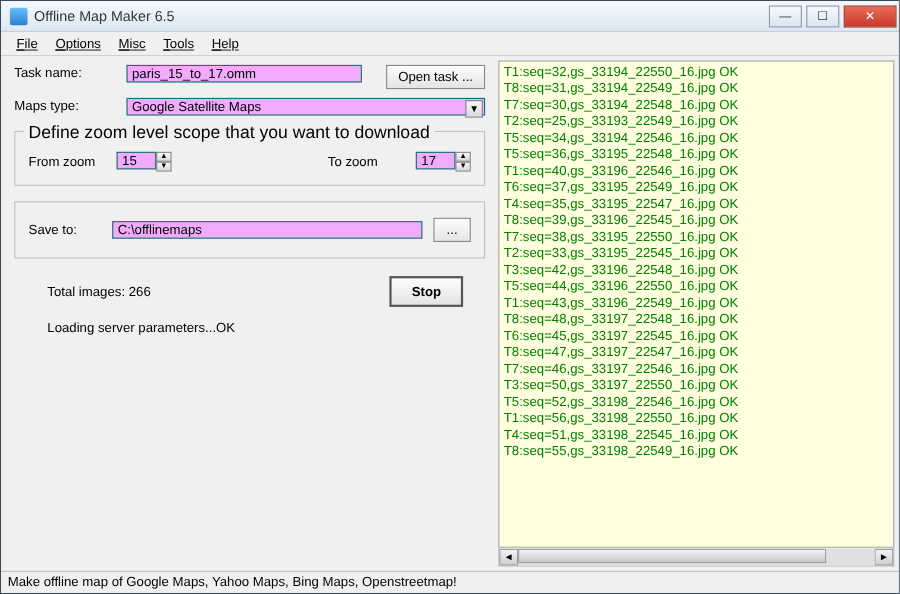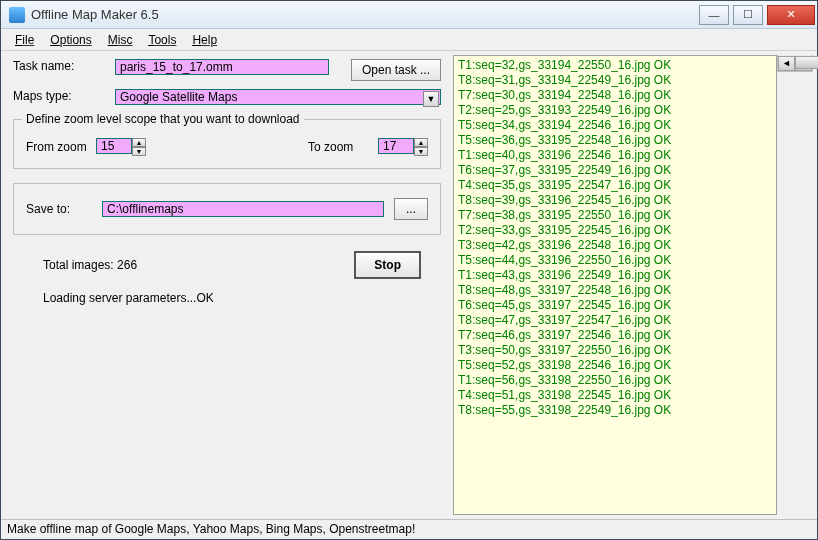--- a/index.html
+++ b/index.html
@@ -118,24 +118,24 @@
   border: 1px solid #c0c0c0;
   padding: 18px 12px 12px 12px;
   position: relative;
   margin-top: 6px;
 }
 .fieldset-legend {
   position: absolute;
   top: -8px; left: 8px;
   background: #f0f0f0;
   padding: 0 4px;
-  font-size: 12px;
+  font-size: 16px;
 }
 .zoom-row { display: flex; align-items: center; gap: 12px; }
-.zoom-group { display: flex; align-items: center; }
+.zoom-group { display: flex; align-items: center; gap: 10px; }
 .zoom-label { width: 70px; }
 .spinner {
   display: flex;
 }
 .spinner .text-input { width: 36px; }
 .spinner-btns {
   display: flex; flex-direction: column;
   width: 14px;
 }
 .spinner-btn {
@@ -155,21 +155,21 @@
 }
 .coord-grid .text-input { width: 72px; }
 .save-field { border:1px solid #c0c0c0; padding: 14px 12px; margin-top:6px;}
 .save-row { display:flex; align-items:center; gap:10px; }
 .save-row .text-input { flex:1; }
 .total-row { display:flex; align-items:center; justify-content:space-between; padding: 8px 20px 0 30px; }
 .loading-row { padding: 4px 0 0 30px; }
 .right-panel {
   flex: 1;
   display: flex;
-  flex-direction: row;
+  flex-direction: column;
   padding: 4px 4px 4px 0;
 }
 .log {
   flex: 1;
   background: #ffffe0;
   border: 1px solid #a0a0a0;
   padding: 2px 4px;
   font-family: inherit;
   font-size: 12px;
   color: #008000;

